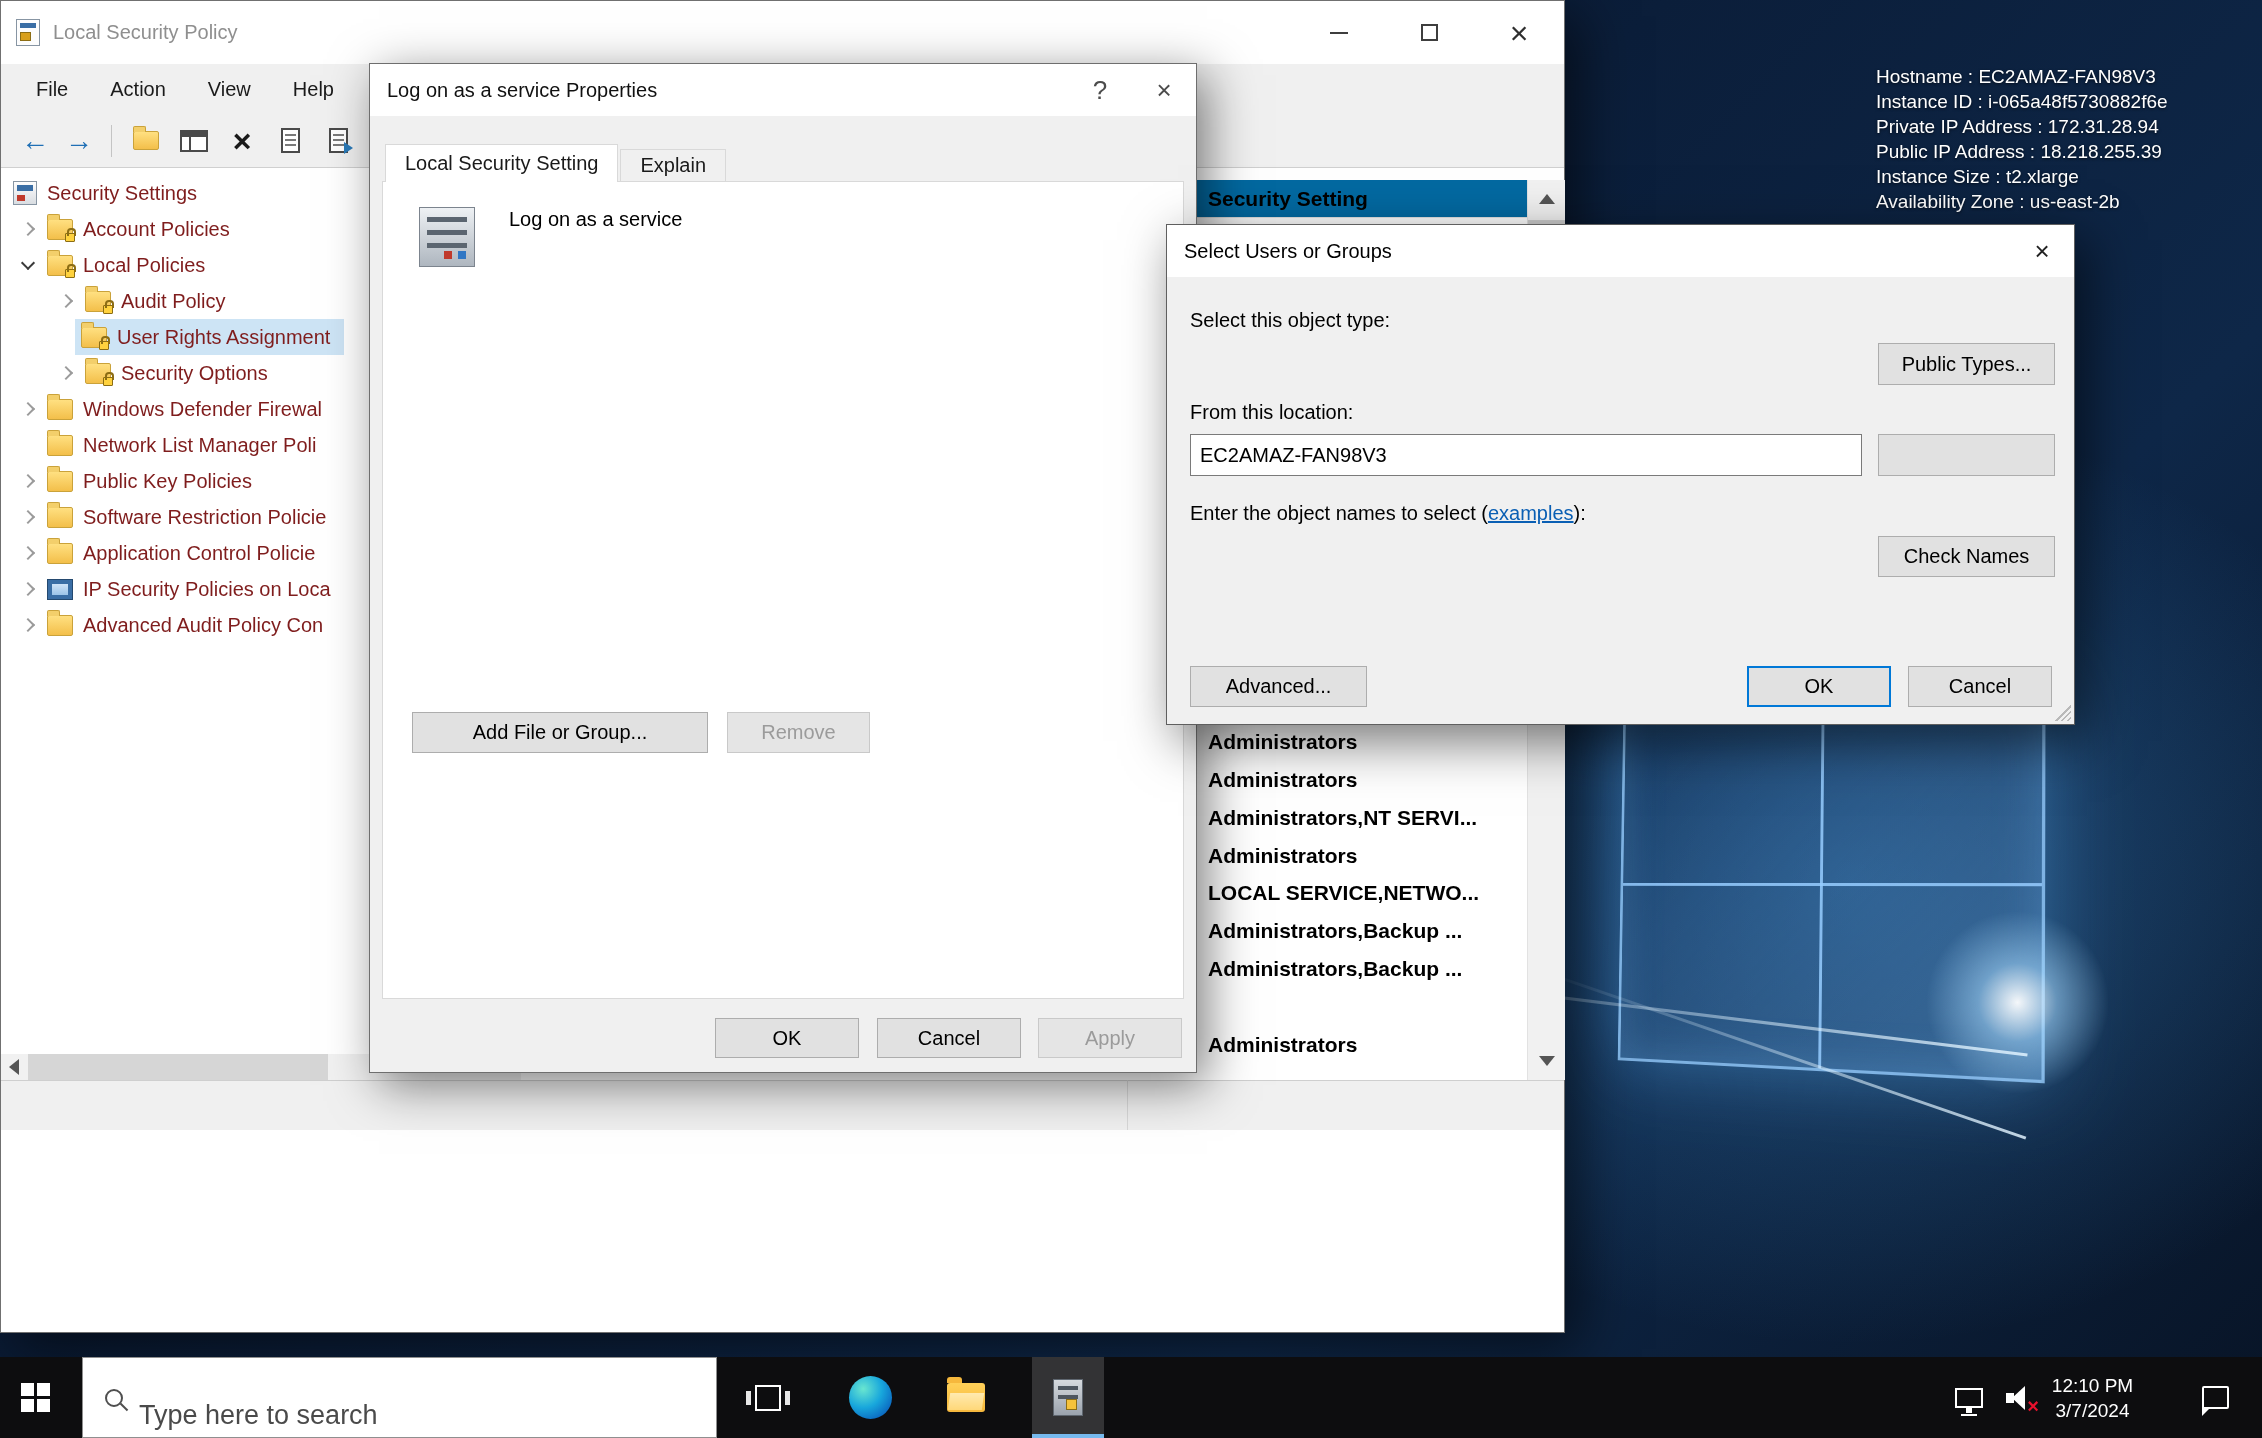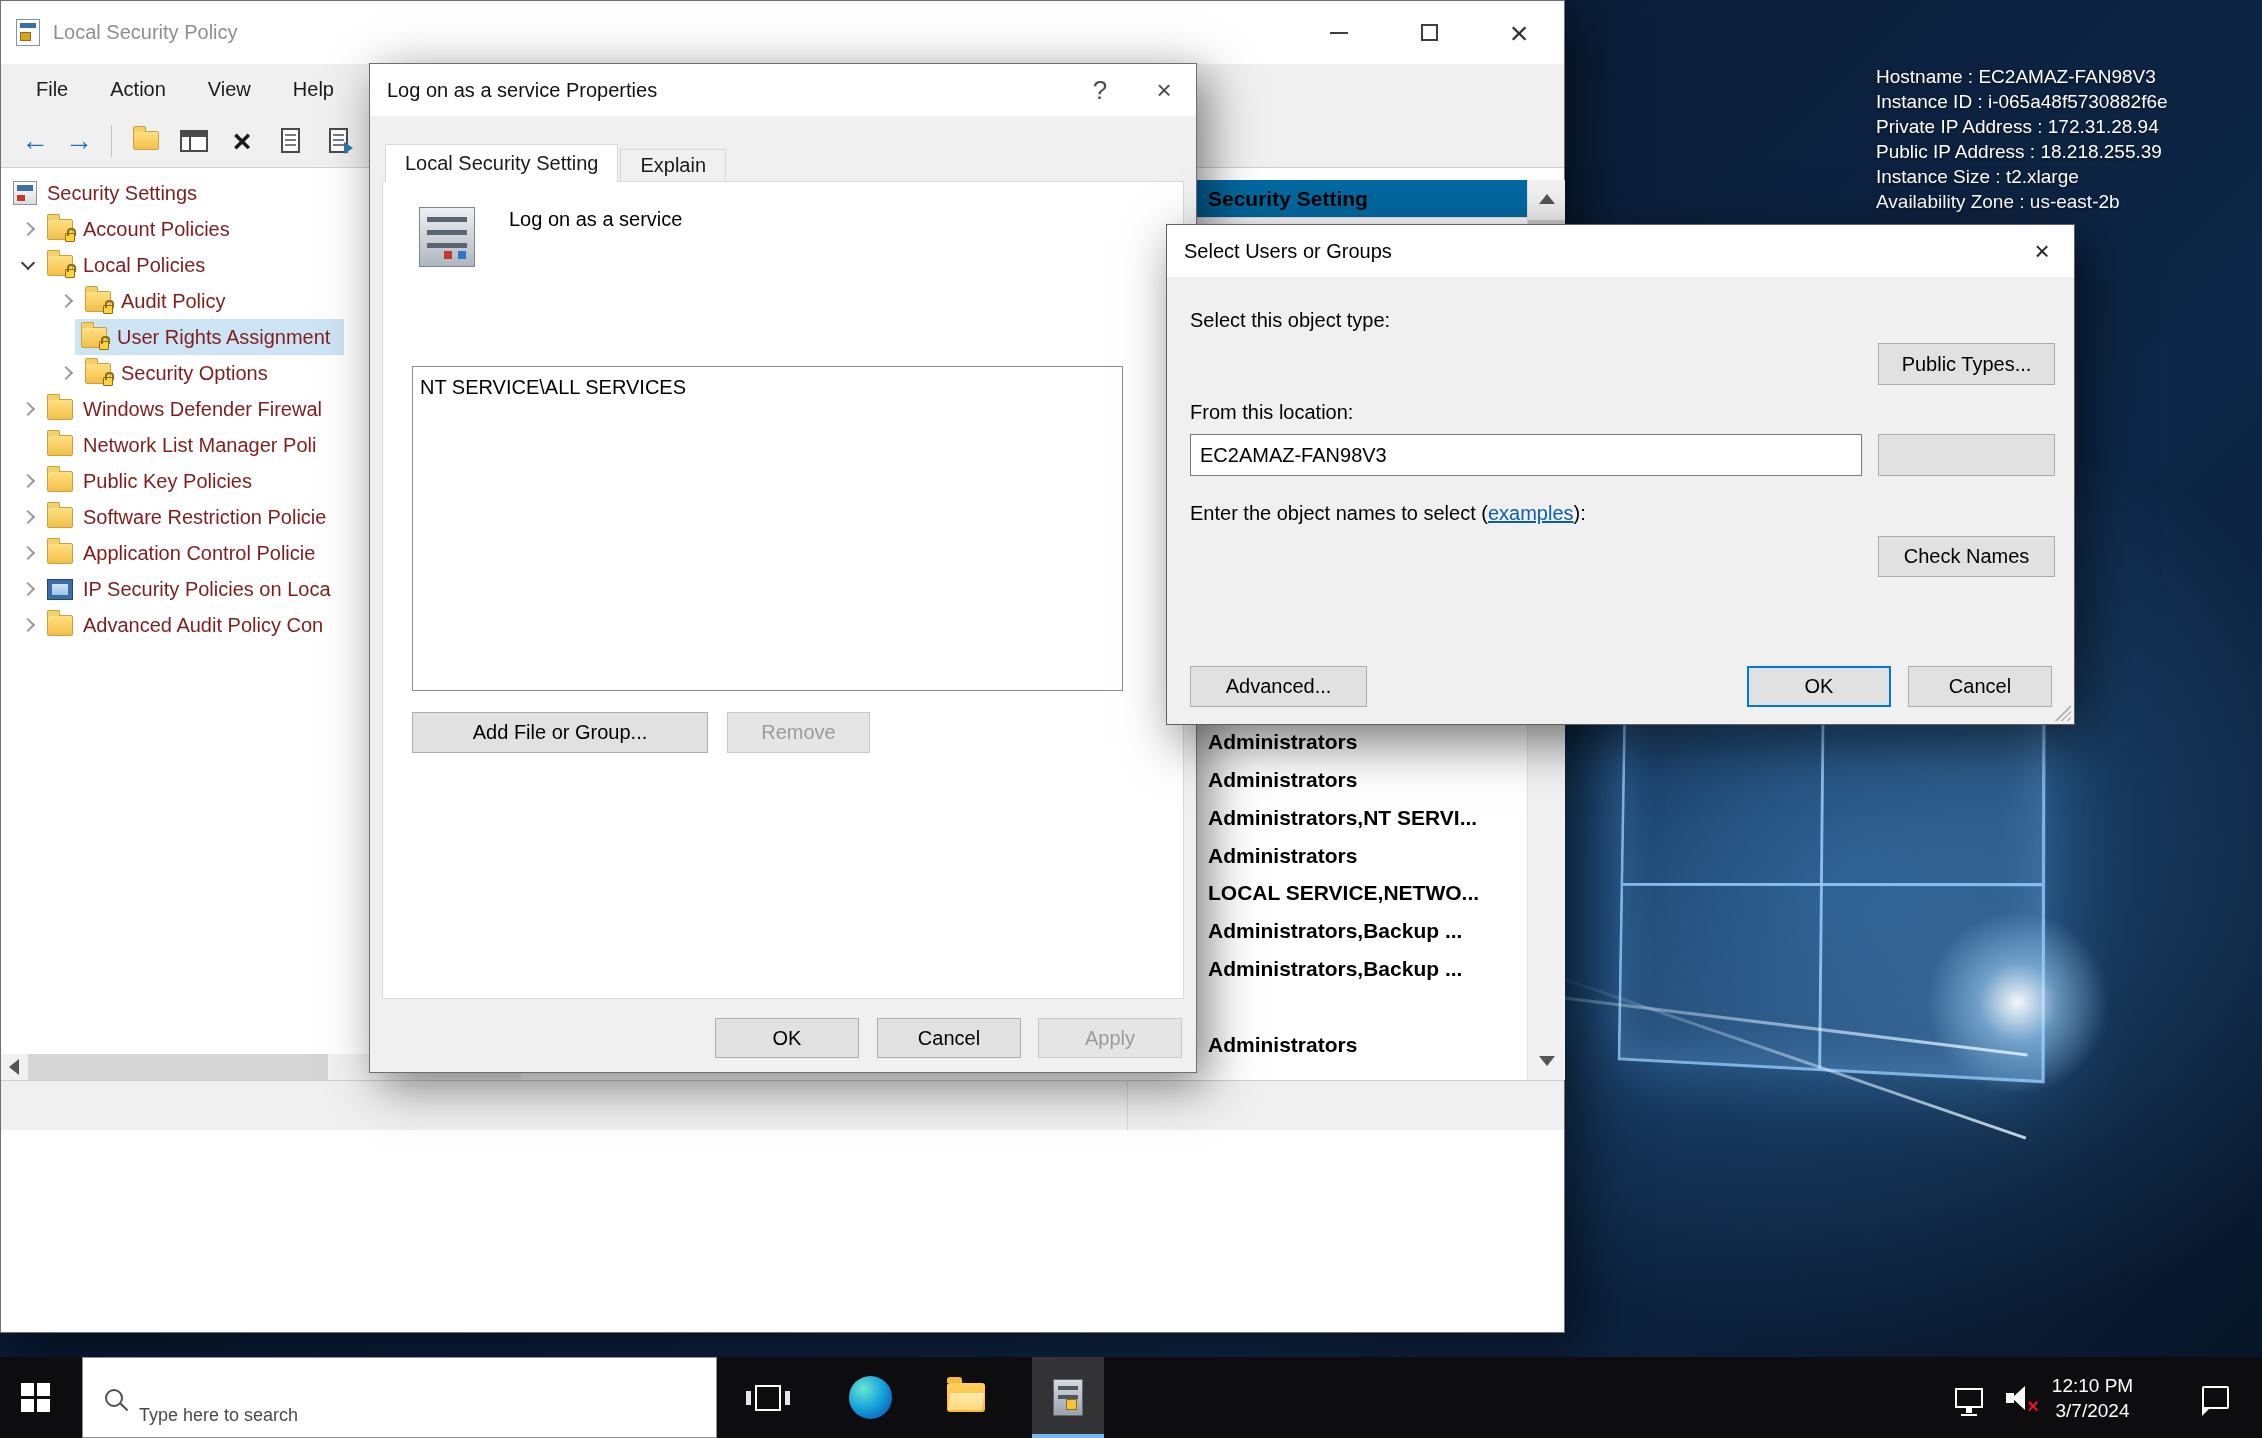--- a/index.html
+++ b/index.html
@@ -135,21 +135,21 @@
 
   
   .taskbar { position:absolute; left:0; top:1357px; width:2262px; height:81px; background:#0d0d0f; z-index:50; }
   .tb-abs { position:absolute; top:0; height:81px; display:flex; align-items:center; justify-content:center; }
   .win-grid { display:grid; grid-template-columns:13px 13px; grid-template-rows:13px 13px; gap:3px; }
   .win-grid span { background:#fff; }
   .search-box { position:absolute; left:82px; top:0; width:635px; height:81px; background:#fff; border:1px solid #8f8f8f;
     display:flex; align-items:center; padding-left:22px; gap:16px; }
   .mag { width:18px; height:18px; border:2px solid #4f4f4f; border-radius:50%; position:relative; flex:none; }
   .mag::after { content:""; position:absolute; width:10px; height:2px; background:#4f4f4f; transform:rotate(45deg); right:-8px; bottom:-3px; }
-  .search-input { border:none; outline:none; font-size:18px; color:#333; width:520px; background:transparent; font-family:inherit;margin-top:36px; }
+  .search-input { border:none; outline:none; font-size:27px; color:#333; width:520px; background:transparent; font-family:inherit;margin-top:36px; }
   .search-input::placeholder { color:#4a4a4a; opacity:1; }
   .tv-ic { width:26px; height:26px; border:2px solid #fff; position:relative; }
   .tv-ic::before { content:""; position:absolute; left:-11px; top:4px; width:5px; height:14px; background:rgba(255,255,255,.9); }
   .tv-ic::after { content:""; position:absolute; right:-11px; top:4px; width:5px; height:14px; background:rgba(255,255,255,.9); }
   .edge-ic { width:43px; height:43px; border-radius:50%; background:radial-gradient(circle at 33% 30%,#69e6d0,#18a7dc 45%,#0b67c1 80%); }
   .exp-ic { width:38px; height:29px; background:linear-gradient(#ffd058,#f6b83d); border-radius:3px; position:relative; }
   .exp-ic::before { content:""; position:absolute; left:0; top:-6px; width:15px; height:6px; background:#f6b83d; border-radius:3px 3px 0 0; }
   .exp-ic::after { content:""; position:absolute; left:2px; right:2px; bottom:2px; height:17px; background:linear-gradient(#ffeab0,#ffd879); transform:skewX(-8deg); }
   .sec-btn-bg { background:rgba(255,255,255,.16); }
   .active-bar { position:absolute; left:0; right:0; bottom:0; height:4px; background:#76b9ed; }
@@ -346,23 +346,20 @@
 
   <div class="tabstrip">
     <div class="tab active">Local Security Setting</div>
     <div class="tab">Explain</div>
   </div>
   <div class="tabpage"></div>
 
   <div class="prop-icon"></div>
   <div class="policy-name">Log on as a service</div>
 
-  <div class="listbox">
-    <div class="list-item">NT SERVICE\ALL SERVICES</div>
-  </div>
 
   <div class="btn" style="left:42px;top:648px;width:296px;height:41px">Add File or Group...</div>
   <div class="btn disabled" style="left:357px;top:648px;width:143px;height:41px">Remove</div>
 
   <div class="btn" style="left:345px;top:954px;width:144px;height:40px">OK</div>
   <div class="btn" style="left:507px;top:954px;width:144px;height:40px">Cancel</div>
   <div class="btn disabled" style="left:668px;top:954px;width:144px;height:40px">Apply</div>
 </div>
 
 <div id="select-dialog" class="window">

